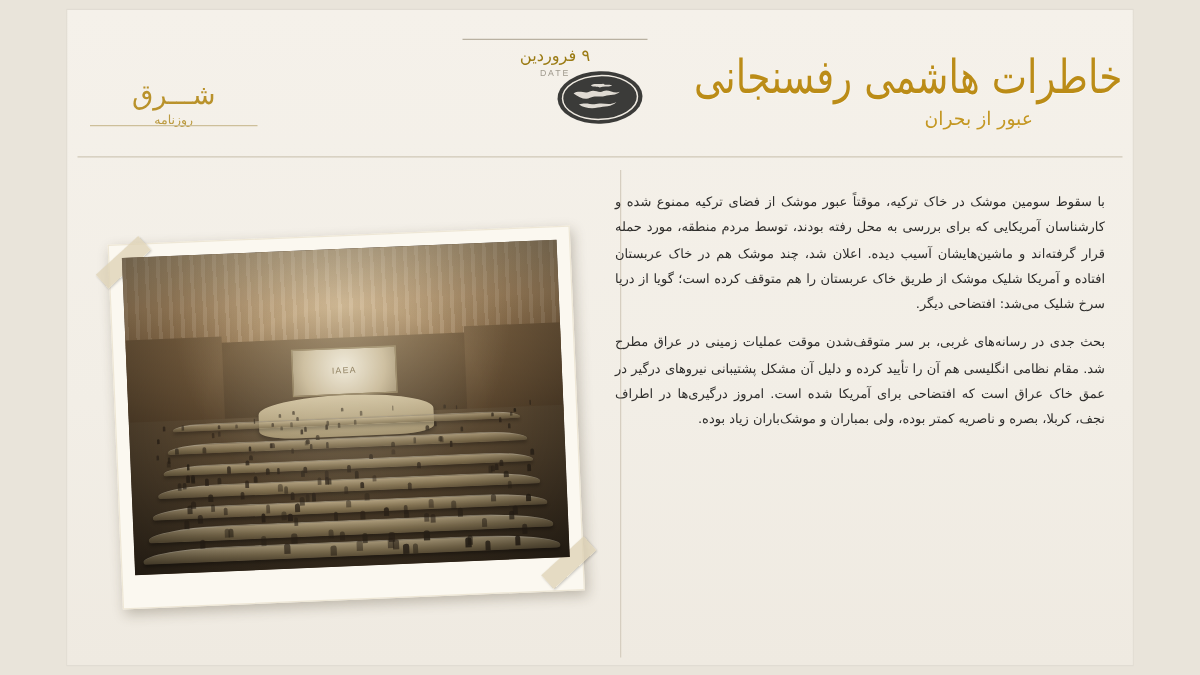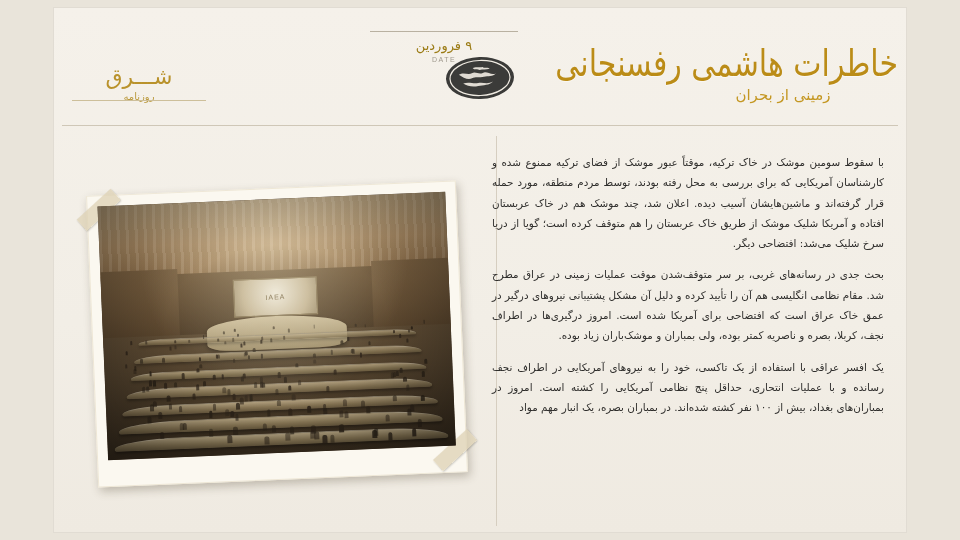--- a/index.html
+++ b/index.html
@@ -282,33 +282,32 @@
           <g fill="#efeae1" opacity="0.92">
             <path d="M16 20c5-3 9 1 13-1s7 2 11 0 8 3 13 1c-3 3-8 2-12 3s-8-1-12 1-9-1-13-4z"></path>
             <path d="M20 29c6-2 10 1 15 0s9 2 15-1c-4 4-10 3-15 4s-11 0-15-3z"></path>
             <path d="M30 14c3-2 7 0 10-1 2 2 5 0 7 2-4 1-7 0-10 1-2-1-5 0-7-2z"></path>
           </g>
         </svg>
       </div>
 
       <div class="brand-calligraphy">
         <span class="line1">خاطرات هاشمی رفسنجانی</span>
-        <span class="line2">زمینی از بحران</span>
+        <span class="line2">عبور از بحران</span>
       </div>
 
       <div class="hdr-rule"></div>
     </div>
 
     <div class="body-area">
       <div class="vdivider"></div>
 
       <div class="text-col">
         <p>با سقوط سومین موشک در خاک ترکیه، موقتاً عبور موشک از فضای ترکیه ممنوع شده و کارشناسان آمریکایی که برای بررسی به محل رفته بودند، توسط مردم منطقه، مورد حمله قرار گرفته‌اند و ماشین‌هایشان آسیب دیده. اعلان شد، چند موشک هم در خاک عربستان افتاده و آمریکا شلیک موشک از طریق خاک عربستان را هم متوقف کرده است؛ گویا از دریا سرخ شلیک می‌شد: افتضاحی دیگر.</p>
         <p>بحث جدی در رسانه‌های غربی، بر سر متوقف‌شدن موقت عملیات زمینی در عراق مطرح شد. مقام نظامی انگلیسی هم آن را تأیید کرده و دلیل آن مشکل پشتیبانی نیروهای درگیر در عمق خاک عراق است که افتضاحی برای آمریکا شده است. امروز درگیری‌ها در اطراف نجف، کربلا، بصره و ناصریه کمتر بوده، ولی بمباران و موشک‌باران زیاد بوده.</p>
-        <p>یک افسر عراقی با استفاده از یک تاکسی، خود را به نیروهای آمریکایی در اطراف نجف رسانده و با عملیات انتحاری، حداقل پنج نظامی آمریکایی را کشته است. امروز در بمباران‌های بغداد، بیش از ۱۰۰ نفر کشته شده‌اند. در بمباران بصره، یک انبار مهم مواد</p>
       </div>
 
       <div class="photo-area">
         <div class="polaroid">
           <div class="tape tl"></div>
           <div class="tape br"></div>
           <div class="photo">
             <div class="hall">
               <div class="ceiling"></div>
               <div class="backwall"></div>

